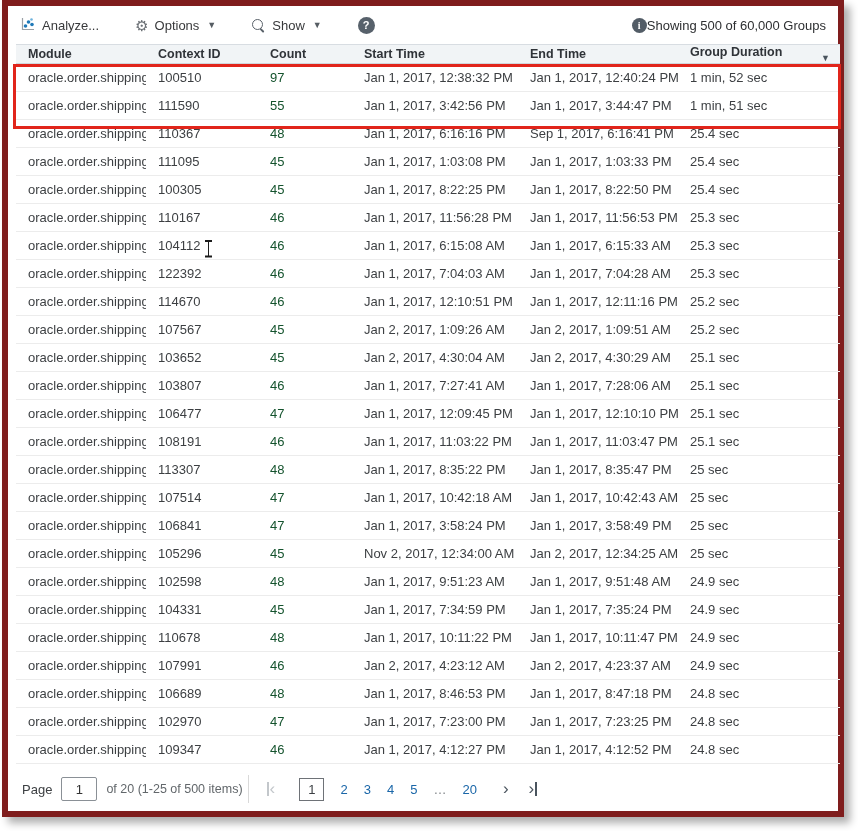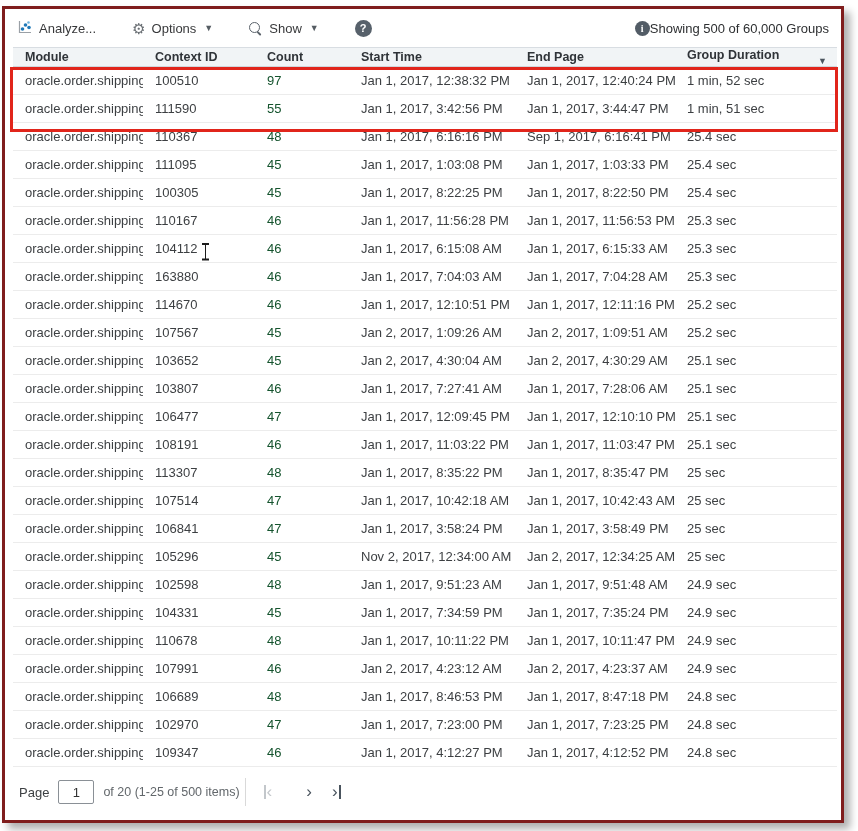--- a/index.html
+++ b/index.html
@@ -1,19 +1,19 @@
 <!DOCTYPE html>
 <html><head>
 <meta charset="utf-8">
 <style>
   * { box-sizing: border-box; margin: 0; padding: 0; }
   html, body { width: 858px; height: 831px; background: #ffffff; overflow: hidden;
     font-family: "Liberation Sans", sans-serif; }
-  .frame { position: absolute; left: 2px; top: 6px; width: 842px; height: 817px;
-    background: #fff; border: 3px solid #7f1d1d;
+  .frame { position: absolute; left: 2px; top: 0; width: 842px; height: 817px;
+    background: #fff; border: 6px solid #7f1d1d;
     box-shadow: 6px 6px 8px rgba(0,0,0,0.32); }
 
   
   .toolbar { height: 38px; display: flex; align-items: center; padding: 0 12px; background: #fff; }
   .tb-btn { display: inline-flex; align-items: center; gap: 6px; background: none; border: none;
     font-family: "Liberation Sans", sans-serif; font-size: 13px; color: #38393b; margin-right: 36px; cursor: pointer; }
   .caret { font-size: 9px; color: #565d63; margin-left: 2px; }
   .gear-glyph { font-size: 15px; color: #6b7075; line-height: 1; }
   .magnifier { position: relative; width: 14px; height: 14px; display: inline-block; }
   .magnifier::before { content: ""; position: absolute; left: 0; top: 1px; width: 9px; height: 9px;
@@ -108,21 +108,21 @@
       <col style="width:166px">
         <col style="width:160px">
         <col style="width:162px">
     </colgroup>
     <thead>
       <tr>
         <th>Module</th>
         <th>Context ID</th>
         <th>Count</th>
         <th>Start Time</th>
-        <th>End Page</th>
+        <th>End Time</th>
         <th>
           <span>Group Duration</span>
           <span class="sort">▼</span>
         </th>
       </tr>
     </thead>
     <tbody>
         <tr class="highlighted">
       <td>oracle.order.shipping</td>
       <td>100510</td>
@@ -174,21 +174,21 @@
         <tr>
       <td>oracle.order.shipping</td>
       <td>104112</td>
       <td><a class="count-link" href="#">46</a></td>
       <td>Jan 1, 2017, 6:15:08 AM</td>
       <td>Jan 1, 2017, 6:15:33 AM</td>
       <td>25.3 sec</td>
     </tr>
         <tr>
       <td>oracle.order.shipping</td>
-      <td>163880</td>
+      <td>122392</td>
       <td><a class="count-link" href="#">46</a></td>
       <td>Jan 1, 2017, 7:04:03 AM</td>
       <td>Jan 1, 2017, 7:04:28 AM</td>
       <td>25.3 sec</td>
     </tr>
         <tr>
       <td>oracle.order.shipping</td>
       <td>114670</td>
       <td><a class="count-link" href="#">46</a></td>
       <td>Jan 1, 2017, 12:10:51 PM</td>
@@ -331,20 +331,21 @@
 
   <div class="footer">
     <span>Page</span>
     <input class="page-input" value="1" style="">
     <span class="page-summary">of 20 (1-25 of 500 items)</span>
     <span class="v-divider"></span>
     <span class="pg-nav">
       <span class="pg-first">
           <span class="pg-chevron" style="color:#c3c7cb">‹</span>
         </span>
+      <span><span class="pg-item current">1</span><span class="pg-item">2</span><span class="pg-item">3</span><span class="pg-item">4</span><span class="pg-item">5</span><span class="pg-item ellipsis">…</span><span class="pg-item">20</span></span>
       <span class="pg-chevron pg-next">›</span>
       <span class="pg-last">
           <span class="pg-chevron">›</span>
         </span>
     </span>
   </div>
 
 </div>
 
 </body></html>

